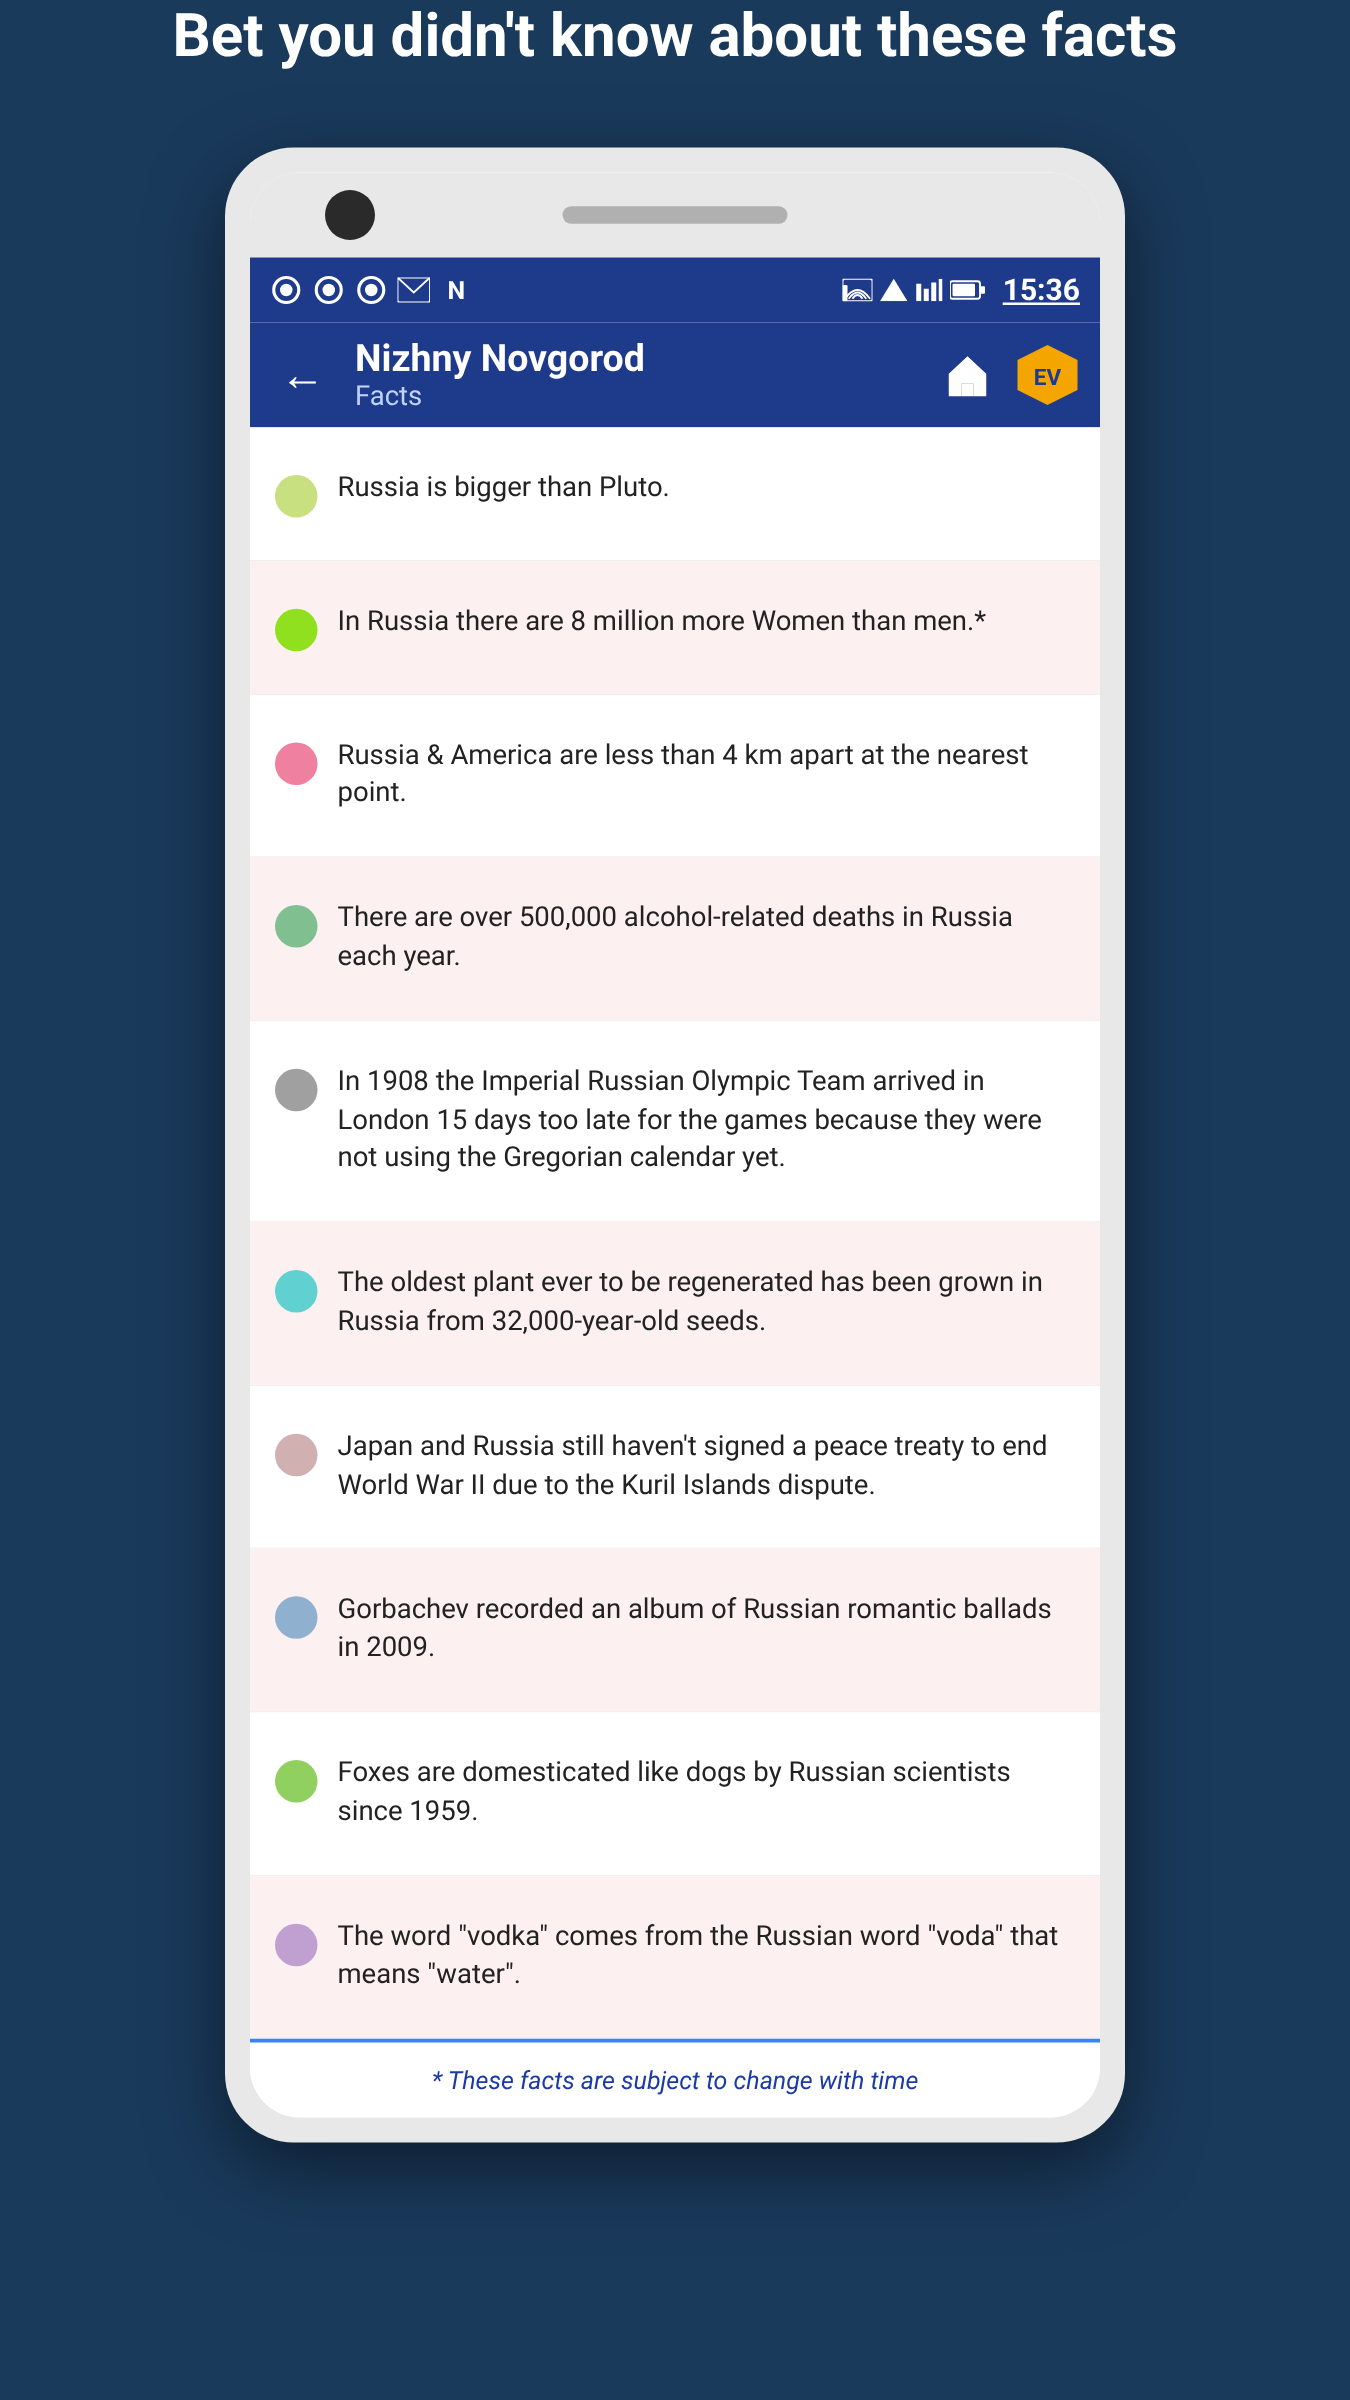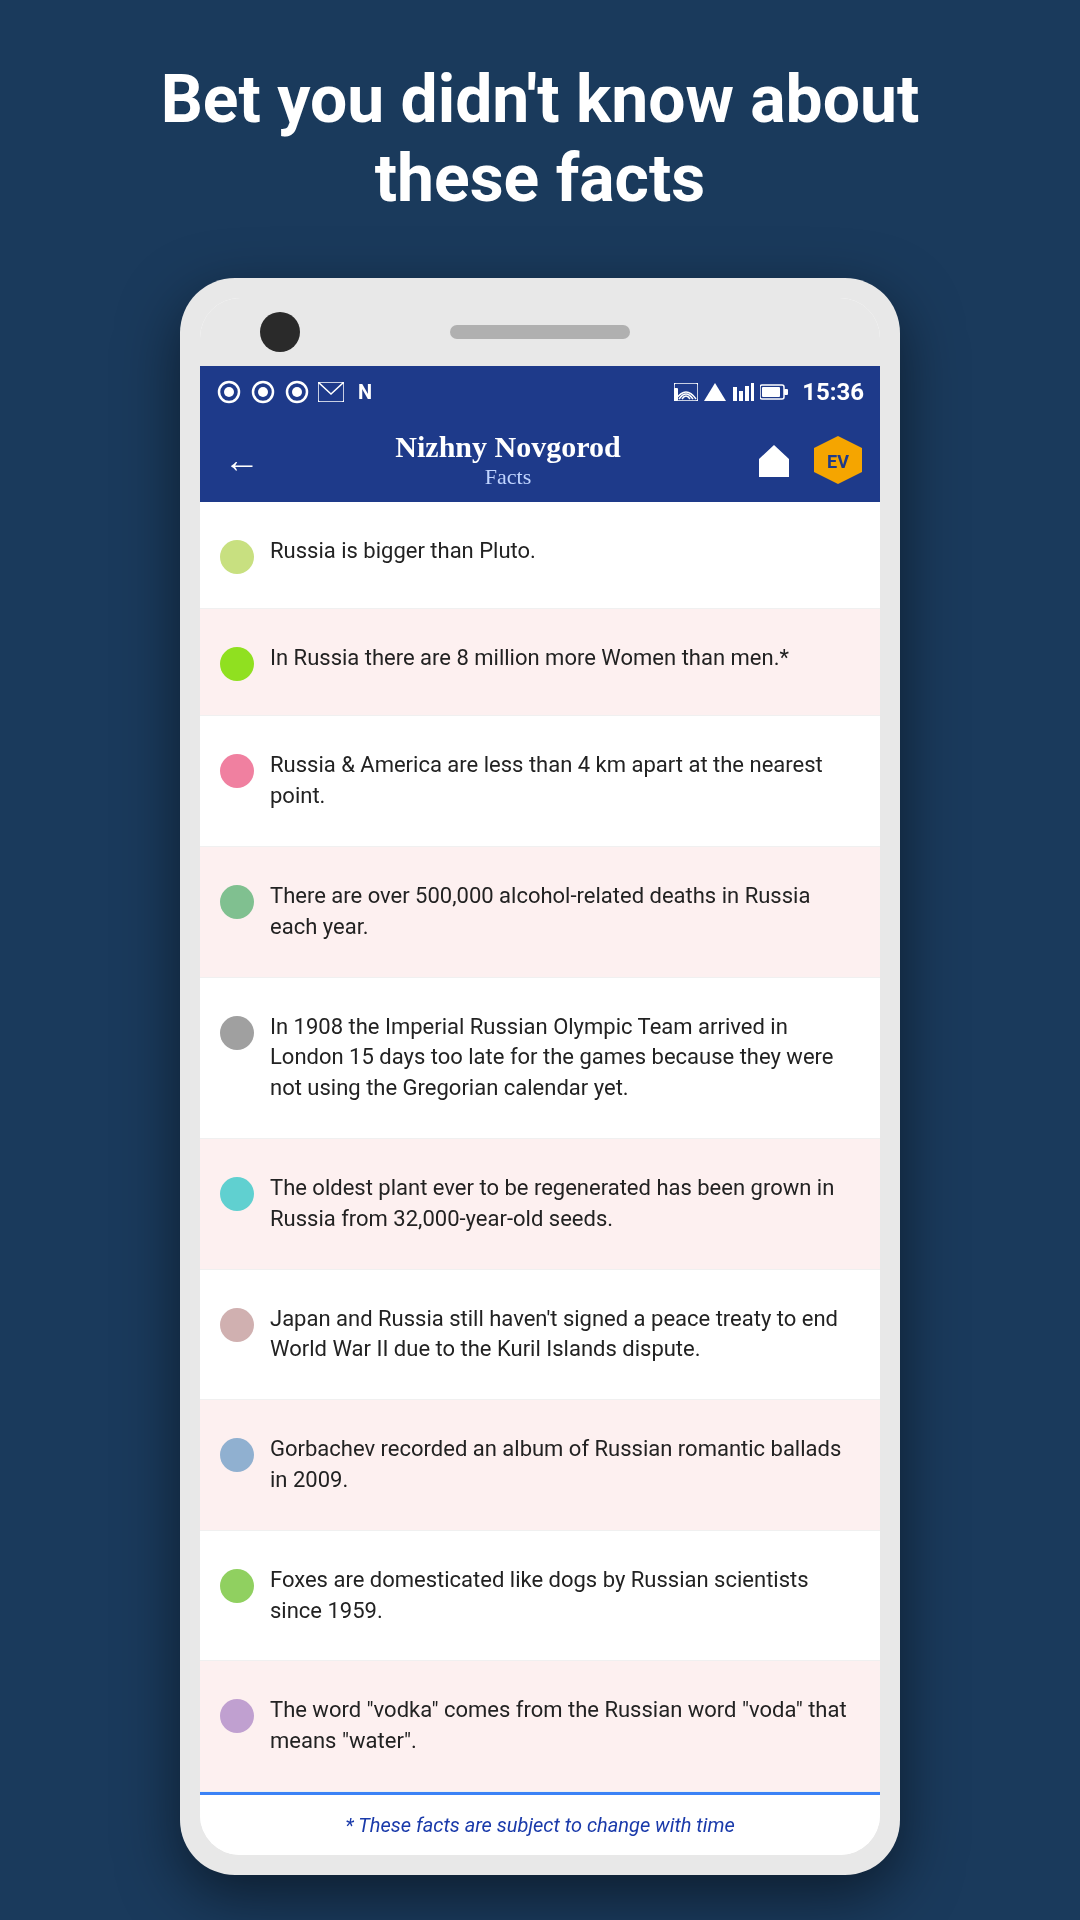--- a/index.html
+++ b/index.html
@@ -10,24 +10,23 @@
       background-color: #1a3a5c;
       font-family: 'Roboto', Arial, sans-serif;
       display: flex;
       flex-direction: column;
       align-items: center;
       overflow: hidden;
     }
 
     .page-headline {
       color: white;
-      font-size: 66px;
+      font-size: 48px;
       font-weight: bold;
       text-align: center;
-      margin-top: 60px;
       margin-bottom: 60px;
       line-height: 1.2;
       padding: 0 80px;
     }
 
     .phone-wrapper {
       width: 720px;
       background: #e8e8e8;
       border-radius: 55px;
       padding: 20px;
@@ -94,41 +93,41 @@
       color: white;
       font-size: 22px;
       font-weight: bold;
     }
 
     .status-time {
       color: white;
       font-size: 24px;
       font-weight: bold;
       margin-left: 8px;
+      text-decoration: underline;
     }
 
     .app-bar {
       background: #1e3a8a;
       display: flex;
       align-items: center;
       padding: 12px 16px;
       gap: 16px;
     }
 
     .back-button {
       color: white;
       font-size: 36px;
       cursor: pointer;
       padding: 4px 8px;
     }
 
     .app-bar-title-section {
       flex: 1;
-      text-align: center;
-      font-family: Liberation Serif, serif;
+      text-align: left;
     }
 
     .app-bar-title {
       color: white;
       font-size: 30px;
       font-weight: bold;
     }
 
     .app-bar-subtitle {
       color: #c0d4ff;

